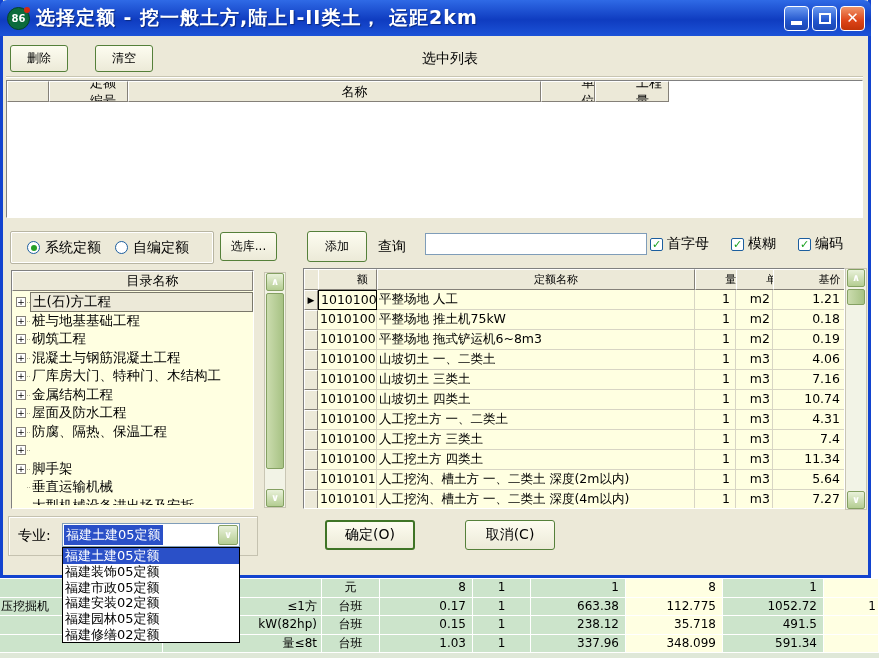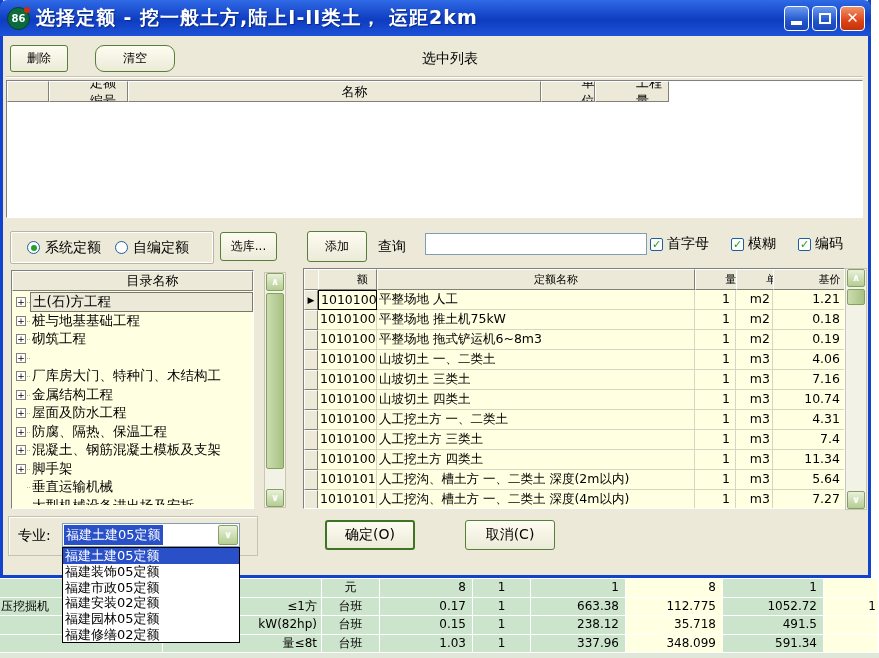--- a/index.html
+++ b/index.html
@@ -38,21 +38,21 @@
   .tbtn.blue { background:linear-gradient(180deg,#6a9af2,#2255cc 60%,#1a46b4); }
   .tbtn.red  { background:linear-gradient(180deg,#f09468,#dd4418 60%,#c23408); font-size:15px; }
   #btn-min .bar { width:11px; height:4px; background:#fff; margin-top:10px; }
   #btn-max .box { width:12px; height:11px; border:2px solid #fff; }
   #tb-spacer { flex:1; } #tb-right { display:flex; margin-right:6px; }
 
   
   .gbtn { background:linear-gradient(180deg,#fdfcf0,#ecead8); border:1px solid #55803a;
     border-radius:3px; font-size:12px; color:#000; display:flex; align-items:center; justify-content:center; }
   #btn-delete { left:10px; top:45px; width:58px; height:27px; z-index:2; }
-  #btn-clear  { left:95px; top:45px; width:80px; height:27px; z-index:2;border-radius:9px; }
+  #btn-clear  { left:95px; top:45px; width:58px; height:27px; z-index:2; }
   #caption-selected { left:330px; top:50px; width:240px; text-align:center; font-size:14px; z-index:2; }
   #toolbar-sep { left:6px; top:76px; width:857px; height:0; border-top:1px solid #c8c5b2;
     border-bottom:1px solid #fff; z-index:2; }
 
   
   #sel-table { left:6px; top:80px; width:857px; height:138px; background:#fff;
     border:1px solid; border-color:#808080 #fff #fff #808080; z-index:2; }
   #sel-header { display:flex; height:21px; }
   .hcell { background:#ece9d8; border:1px solid; border-color:#fff #848078 #848078 #fff;
     font-size:13px; display:flex; align-items:center; justify-content:center; overflow:hidden;padding-left:40px; }
@@ -262,20 +262,21 @@
         <span class="stub">
           <span class="plusbox">+</span>
         </span>
         <span class="lbl">砌筑工程</span>
       </div>
 
       <div class="tree-item">
         <span class="stub">
           <span class="plusbox">+</span>
         </span>
+        <span class="lbl">混凝土与钢筋混凝土工程</span>
       </div>
 
       <div class="tree-item">
         <span class="stub">
           <span class="plusbox">+</span>
         </span>
         <span class="lbl">厂库房大门、特种门、木结构工</span>
       </div>
 
       <div class="tree-item">
@@ -296,21 +297,20 @@
         <span class="stub">
           <span class="plusbox">+</span>
         </span>
         <span class="lbl">防腐、隔热、保温工程</span>
       </div>
 
       <div class="tree-item">
         <span class="stub">
           <span class="plusbox">+</span>
         </span>
-        <span class="lbl">混凝土、钢筋混凝土模板及支架</span>
       </div>
 
       <div class="tree-item">
         <span class="stub">
           <span class="plusbox">+</span>
         </span>
         <span class="lbl">脚手架</span>
       </div>
 
       <div class="tree-item">

